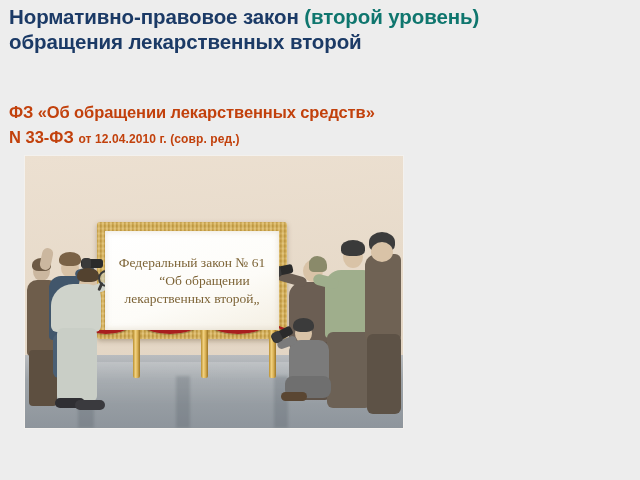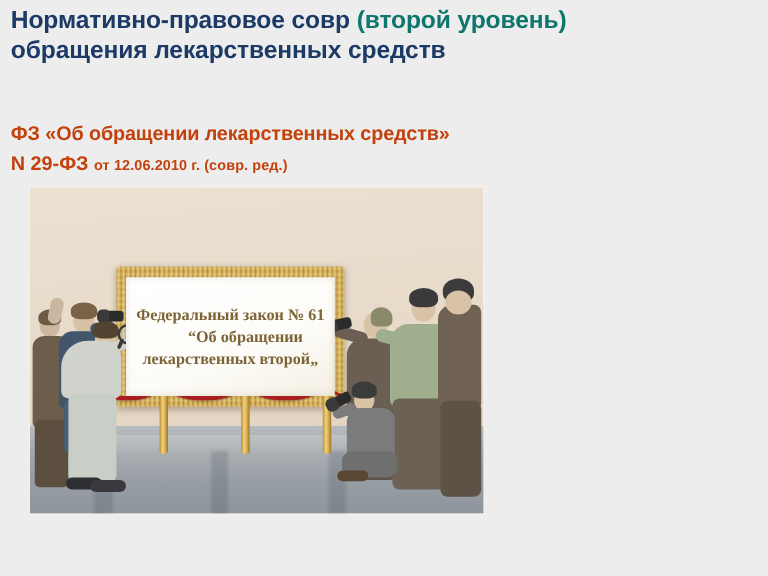--- a/index.html
+++ b/index.html
@@ -132,21 +132,21 @@
     box-shadow: inset 0 0 6px rgba(160,140,100,0.25);
     display: flex;
     flex-direction: column;
     align-items: center;
     justify-content: center;
     gap: 2px;
     z-index: 2;
   }
   .board-text {
     font-family: "Liberation Serif", serif;
-    font-weight: bold;
+    font-weight: normal;
     color: #7d6436;
     text-align: center;
     text-shadow: 0.5px 0.5px 0 rgba(255,255,255,0.7);
     white-space: nowrap;
   }
   .board-line1 { font-size: 13.5px; }
   .board-line2 { font-size: 13.5px; margin-left: 25px; }
   .board-line3 { font-size: 13.5px; }
 
   
@@ -232,30 +232,30 @@
     width: 3px; height: 9px;
     background: #3a3a3a;
     border-radius: 2px;
   }
 </style>
 </head>
 <body>
 
 <div class="slide-title">
   <div>
-    <span>Нормативно-правовое совр </span><span class="title-accent">(второй уровень)</span>
+    <span>Нормативно-правовое закон </span><span class="title-accent">(второй уровень)</span>
   </div>
-  <div>обращения лекарственных средств</div>
+  <div>обращения лекарственных второй</div>
 </div>
 
 <div class="subtitle">
   <div class="subtitle-line1">ФЗ «Об обращении лекарственных средств»</div>
   <div class="subtitle-line2">
-    <span>N 29-ФЗ</span>
-    <span class="subtitle-small">от 12.06.2010 г. (совр. ред.)</span>
+    <span>N 33-ФЗ</span>
+    <span class="subtitle-small">от 12.04.2010 г. (совр. ред.)</span>
   </div>
 </div>
 
 <div class="illustration">
   <div class="scene">
 
     <div class="floor">
       <div class="floor-shadow" style="left:14%;width:16px;"></div>
       <div class="floor-shadow" style="left:40%;width:14px;"></div>
       <div class="floor-shadow" style="left:66%;width:14px;"></div>

